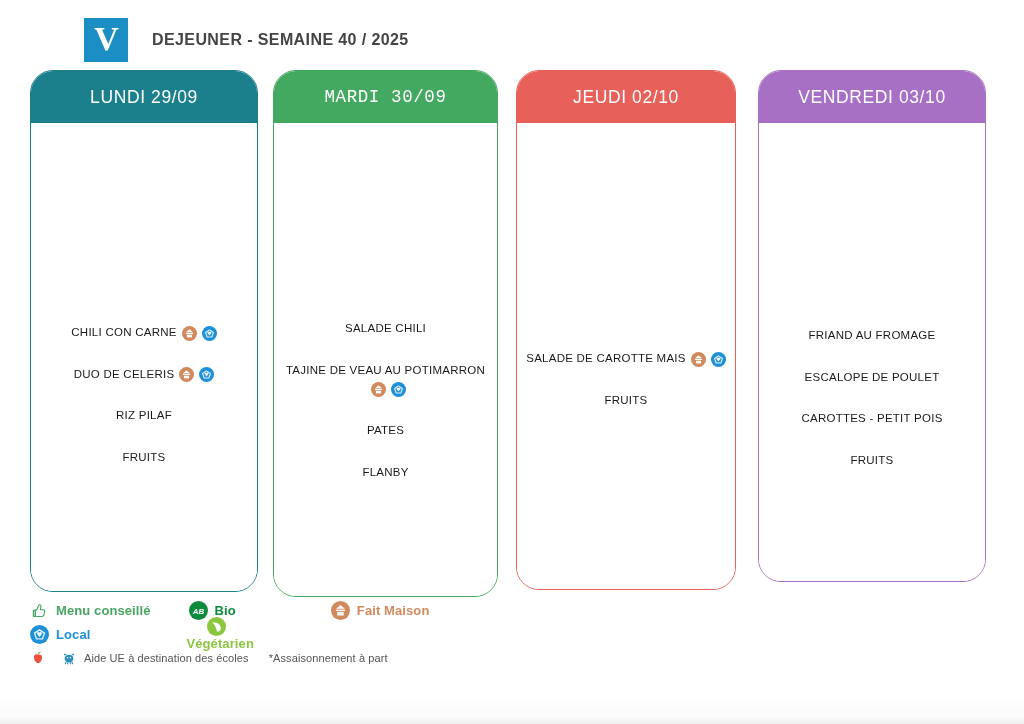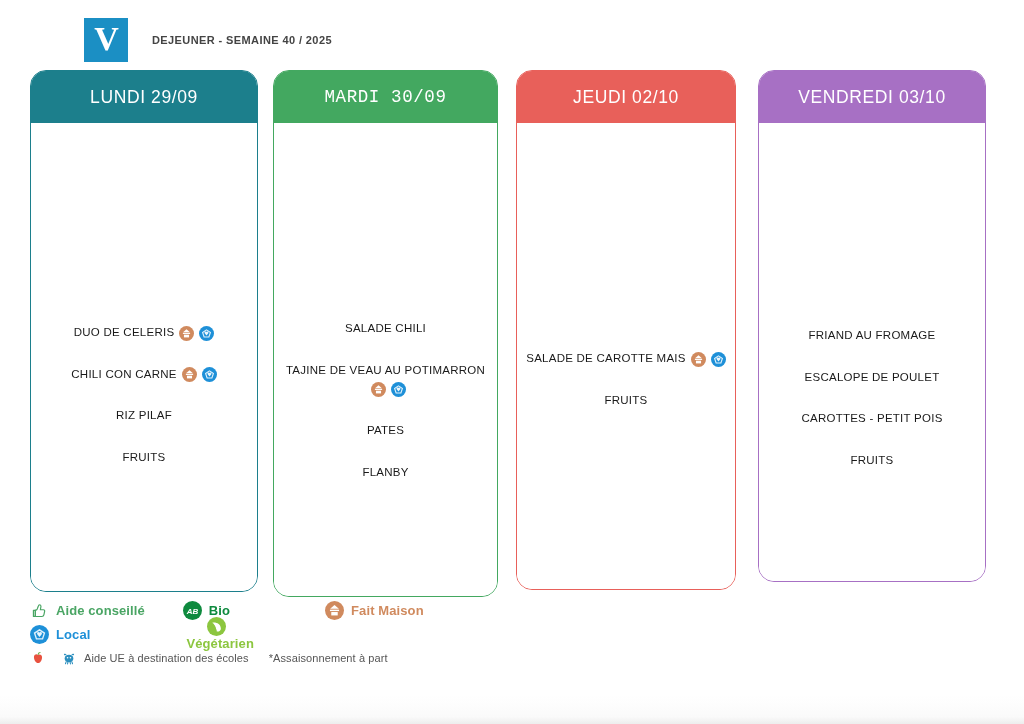--- a/index.html
+++ b/index.html
@@ -38,33 +38,33 @@
     color: #ffffff;
     font-family: "Liberation Serif", serif;
     font-size: 34px;
     font-weight: bold;
     line-height: 1;
     letter-spacing: -1px;
     transform: translateY(-1px);
   }
   #doc-title {
     margin-left: 24px;
-    font-size: 11px;
+    font-size: 16px;
     font-weight: bold;
     color: #444444;
     letter-spacing: 0.4px;
     white-space: nowrap;
   }
 
   
   .day-card {
     position: absolute;
     top: 70px;
     width: 230px;
-    border-radius: 16px;
+    border-radius: 23px;
     background: #ffffff;
     box-sizing: border-box;
     border: 1px solid #cccccc;
     overflow: hidden;
   }
   .day-header {
     height: 52px;
     display: flex;
     align-items: center;
     justify-content: center;
@@ -166,31 +166,31 @@
   <div id="doc-title">DEJEUNER - SEMAINE 40 / 2025</div>
 </div>
 
 <div id="day-cards-root">
     <div class="day-card" style="left: 30px; width: 228px; height: 522px; border-color: rgb(28, 127, 140);">
       <div class="day-header" style="background: rgb(28, 127, 140);">
         <span class="day-header-label">LUNDI 29/09</span>
       </div>
       <div class="day-body" style="height: 470px;">
         <div class="menu-list" style="top: 202px;">
-          <div class="menu-item"><span class="menu-item-text">DUO DE CELERIS</span><span class="menu-icons"><span class="icon-badge"><svg viewBox="0 0 20 20">
+          <div class="menu-item"><span class="menu-item-text">CHILI CON CARNE</span><span class="menu-icons"><span class="icon-badge"><svg viewBox="0 0 20 20">
                   <circle cx="10" cy="10" r="10" fill="#D08A5E"></circle>
                   <path d="M10 4.2 L14.6 8.2 H5.4 Z" fill="#ffffff"></path>
                   <rect x="5.2" y="9.1" width="9.6" height="1.5" fill="#ffffff"></rect>
                   <rect x="6.6" y="11.6" width="6.8" height="3.6" fill="#ffffff"></rect>
                 </svg></span><span class="icon-badge"><svg viewBox="0 0 20 20">
                   <circle cx="10" cy="10" r="10" fill="#1E90D8"></circle>
                   <path d="M10 5.2 L15.2 8.6 L13.2 14.6 H6.8 L4.8 8.6 Z" fill="none" stroke="#dff0fb" stroke-width="1.5"></path>
                   <path d="M10 8.0 c1.6 -1.5 3.4 0.2 2.2 1.9 L10 12.6 L7.8 9.9 c-1.2 -1.7 0.6 -3.4 2.2 -1.9 z" fill="#eaf6fd"></path>
                 </svg></span></span></div>
-          <div class="menu-item"><span class="menu-item-text">CHILI CON CARNE</span><span class="menu-icons"><span class="icon-badge"><svg viewBox="0 0 20 20">
+          <div class="menu-item"><span class="menu-item-text">DUO DE CELERIS</span><span class="menu-icons"><span class="icon-badge"><svg viewBox="0 0 20 20">
                   <circle cx="10" cy="10" r="10" fill="#D08A5E"></circle>
                   <path d="M10 4.2 L14.6 8.2 H5.4 Z" fill="#ffffff"></path>
                   <rect x="5.2" y="9.1" width="9.6" height="1.5" fill="#ffffff"></rect>
                   <rect x="6.6" y="11.6" width="6.8" height="3.6" fill="#ffffff"></rect>
                 </svg></span><span class="icon-badge"><svg viewBox="0 0 20 20">
                   <circle cx="10" cy="10" r="10" fill="#1E90D8"></circle>
                   <path d="M10 5.2 L15.2 8.6 L13.2 14.6 H6.8 L4.8 8.6 Z" fill="none" stroke="#dff0fb" stroke-width="1.5"></path>
                   <path d="M10 8.0 c1.6 -1.5 3.4 0.2 2.2 1.9 L10 12.6 L7.8 9.9 c-1.2 -1.7 0.6 -3.4 2.2 -1.9 z" fill="#eaf6fd"></path>
                 </svg></span></span></div>
           <div class="menu-item"><span class="menu-item-text">RIZ PILAF</span></div>
@@ -257,21 +257,21 @@
 
 <div id="legend">
     <div class="legend-row">
       <div class="legend-entry" style="margin-right: 38px;">
         <span class="legend-icon">
           <svg viewBox="0 0 20 20">
             <path d="M5.6 9.6 L5.6 15.4 C5.6 16.0 6.0 16.3 6.6 16.3 L12.6 16.3 C13.6 16.3 14.4 15.6 14.6 14.6 L15.4 10.8 C15.6 9.9 15.0 9.2 14.1 9.2 L10.9 9.2 L11.5 6.0 C11.7 4.8 10.9 3.8 9.9 4.0 C9.3 4.1 9.0 4.6 8.8 5.2 L7.6 8.4 C7.3 9.1 6.8 9.6 6.1 9.6 Z" fill="none" stroke="#4AA564" stroke-width="1.25" stroke-linejoin="round"></path>
             <path d="M3.6 9.8 L5.6 9.8 L5.6 16.2 L3.6 16.2 Z" fill="none" stroke="#4AA564" stroke-width="1.25" stroke-linejoin="round"></path>
           </svg>
         </span>
-        <span class="legend-label" style="color: rgb(74, 165, 100);">Aide conseillé</span>
+        <span class="legend-label" style="color: rgb(74, 165, 100);">Menu conseillé</span>
       </div>
       <div class="legend-entry" style="margin-right: 60px;">
         <span class="legend-icon">
           <svg viewBox="0 0 20 20">
             <circle cx="10" cy="10" r="10" fill="#0E8A3E"></circle>
             <text x="10" y="13.4" text-anchor="middle" font-family="Liberation Sans, sans-serif" font-size="8.4" font-style="italic" font-weight="bold" fill="#ffffff">AB</text>
           </svg>
         </span>
         <span class="legend-label" style="color: rgb(14, 138, 62);">Bio</span>
       </div>

